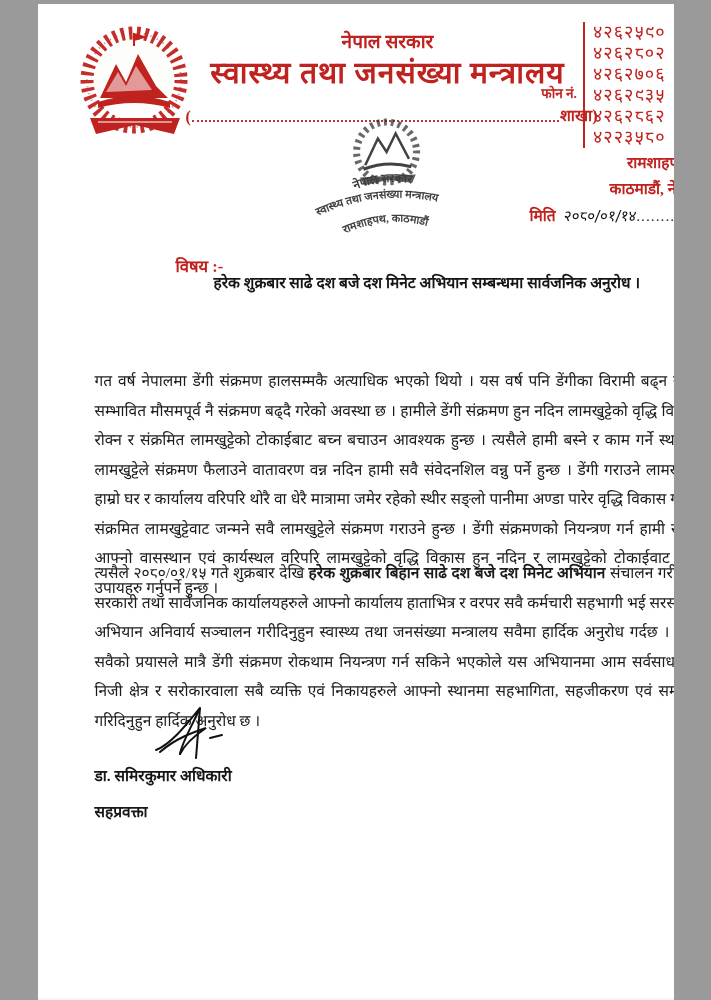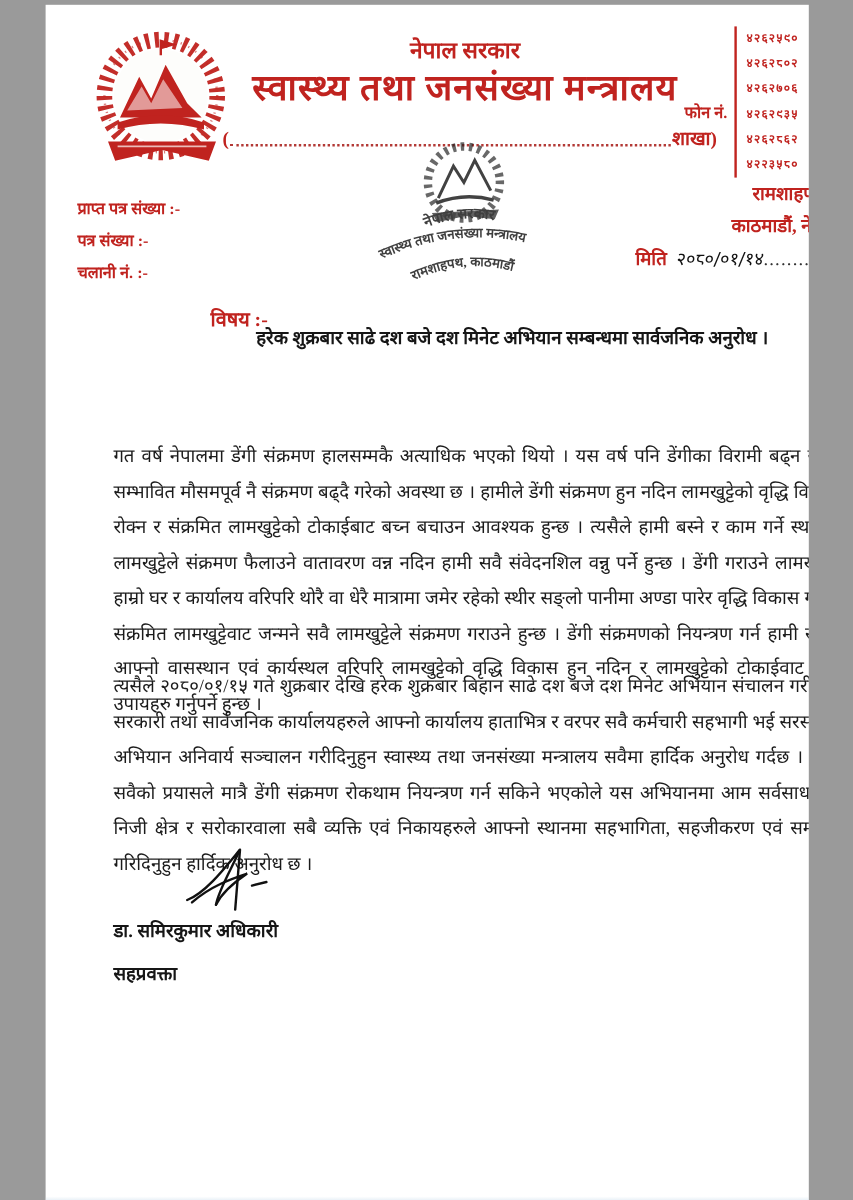--- a/index.html
+++ b/index.html
@@ -6,37 +6,37 @@
   .page{
     position:relative;width:636px;height:1000px;margin:4px auto;
     background:#ffffff;overflow:hidden;
     font-family:"Liberation Serif","DejaVu Serif",serif;
     color:#1b1b1b;
   }
   .page::after{
     content:"";position:absolute;left:0;right:0;bottom:0;height:7px;
     background:linear-gradient(to bottom,rgba(219,231,242,0),#cfe0ee);
   }
-  .bold{font-weight:normal;}
+  .bold{font-weight:bold;}
 
   
   .emblem{position:absolute;left:34px;top:22px;width:126px;height:120px;}
   .gov-title{position:absolute;left:150px;top:24px;width:400px;
     text-align:center;font-size:19px;font-weight:bold;color:#c0231f;}
   .ministry-title{position:absolute;left:138px;top:47px;width:424px;
     text-align:center;font-size:30px;font-weight:bold;color:#c0231f;letter-spacing:1px;}
   .branch-line{position:absolute;left:148px;top:100px;width:412px;
     display:flex;align-items:flex-end;font-size:16px;font-weight:bold;color:#c0231f;}
   .branch-line .dots{flex:1;border-bottom:2px dotted #b33a36;margin:0 1px 4px 1px;height:12px;}
 
   .phone-block{position:absolute;top:18px;right:8px;display:flex;align-items:center;}
   .phone-label{font-size:13.5px;font-weight:bold;color:#c0231f;margin-right:6px;
     align-self:flex-end;margin-bottom:46px;}
   .phone-list{border-left:2px solid #c0231f;padding-left:8px;}
-  .phone-list div{font-size:10px;font-weight:bold;color:#c0231f;line-height:21px;
+  .phone-list div{font-size:18px;font-weight:normal;color:#c0231f;line-height:21px;
     letter-spacing:1px;text-align:right;}
 
   .address{position:absolute;top:146px;left:532px;width:180px;text-align:center;
     font-size:15.5px;font-weight:bold;color:#c0231f;line-height:26px;}
 
   .refs{position:absolute;left:27px;top:156px;font-size:13.5px;font-weight:bold;
     color:#c0231f;line-height:27px;}
 
   .stamp{position:absolute;left:266px;top:110px;width:168px;height:130px;
     opacity:.85;transform:rotate(-3deg);}
@@ -106,25 +106,20 @@
       <div>४२६२८६२</div>
       <div>४२२३५८०</div>
     </div>
   </div>
 
   <div class="address">
     <div>रामशाहपथ,</div>
     <div>काठमाडौं, नेपाल ।</div>
   </div>
 
-  <div class="refs">
-    <div>प्राप्त पत्र संख्या :-</div>
-    <div>पत्र संख्या :-</div>
-    <div>चलानी नं. :-</div>
-  </div>
 
   <div class="stamp">
     <svg viewBox="0 0 168 130" width="168" height="130">
       <defs>
         <path id="arc1" d="M44 76 Q84 60 124 76"></path>
         <path id="arc2" d="M12 98 Q84 70 156 98"></path>
         <path id="arc3" d="M36 118 Q84 98 132 118"></path>
       </defs>
       <g fill="none" stroke="#222">
         <circle cx="84" cy="38" r="30" stroke-width="7" stroke-dasharray="3 4" opacity="0.8"></circle>

